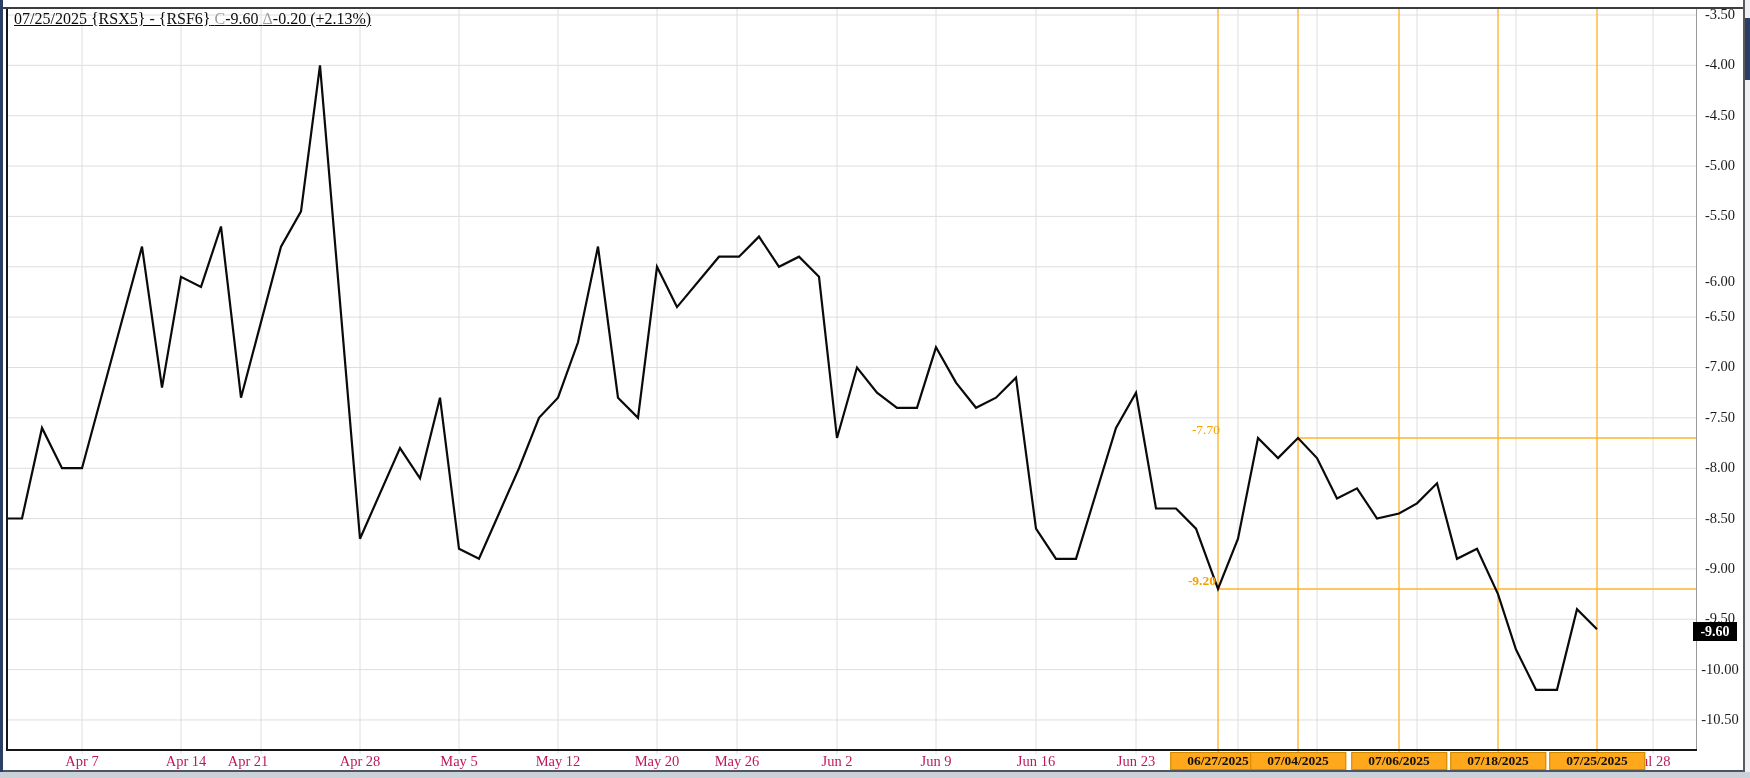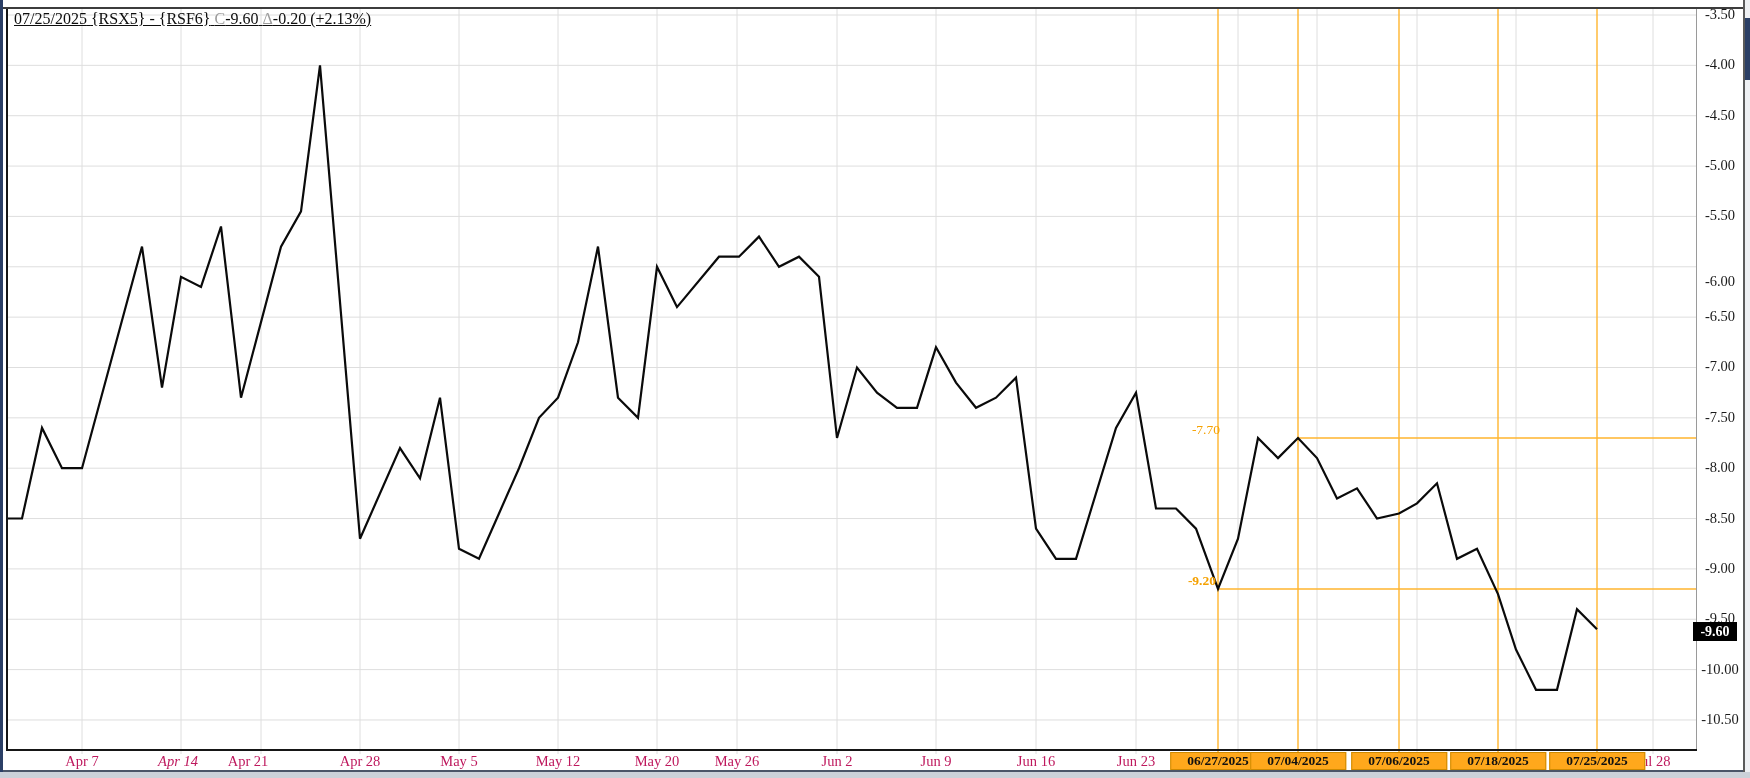--- a/index.html
+++ b/index.html
@@ -87,21 +87,21 @@
       <div class="ylab" style="top: 308.13px;">-6.50</div>
       <div class="ylab" style="top: 358.485px;">-7.00</div>
       <div class="ylab" style="top: 408.84px;">-7.50</div>
       <div class="ylab" style="top: 459.195px;">-8.00</div>
       <div class="ylab" style="top: 509.55px;">-8.50</div>
       <div class="ylab" style="top: 559.905px;">-9.00</div>
       <div class="ylab" style="top: 610.26px;">-9.50</div>
       <div class="ylab" style="top: 660.615px;">-10.00</div>
       <div class="ylab" style="top: 710.97px;">-10.50</div>
       <div class="xlab" style="left: 82px;">Apr 7</div>
-      <div class="xlab" style="left: 178px; font-style: italic;">Apr 14</div>
+      <div class="xlab" style="left: 186px;">Apr 14</div>
       <div class="xlab" style="left: 248px;">Apr 21</div>
       <div class="xlab" style="left: 360px;">Apr 28</div>
       <div class="xlab" style="left: 459px;">May 5</div>
       <div class="xlab" style="left: 558px;">May 12</div>
       <div class="xlab" style="left: 657px;">May 20</div>
       <div class="xlab" style="left: 737px; text-align: center;">May 26</div>
       <div class="xlab" style="left: 837px;">Jun 2</div>
       <div class="xlab" style="left: 936px;">Jun 9</div>
       <div class="xlab" style="left: 1036px;">Jun 16</div>
       <div class="xlab" style="left: 1136px;">Jun 23</div>

